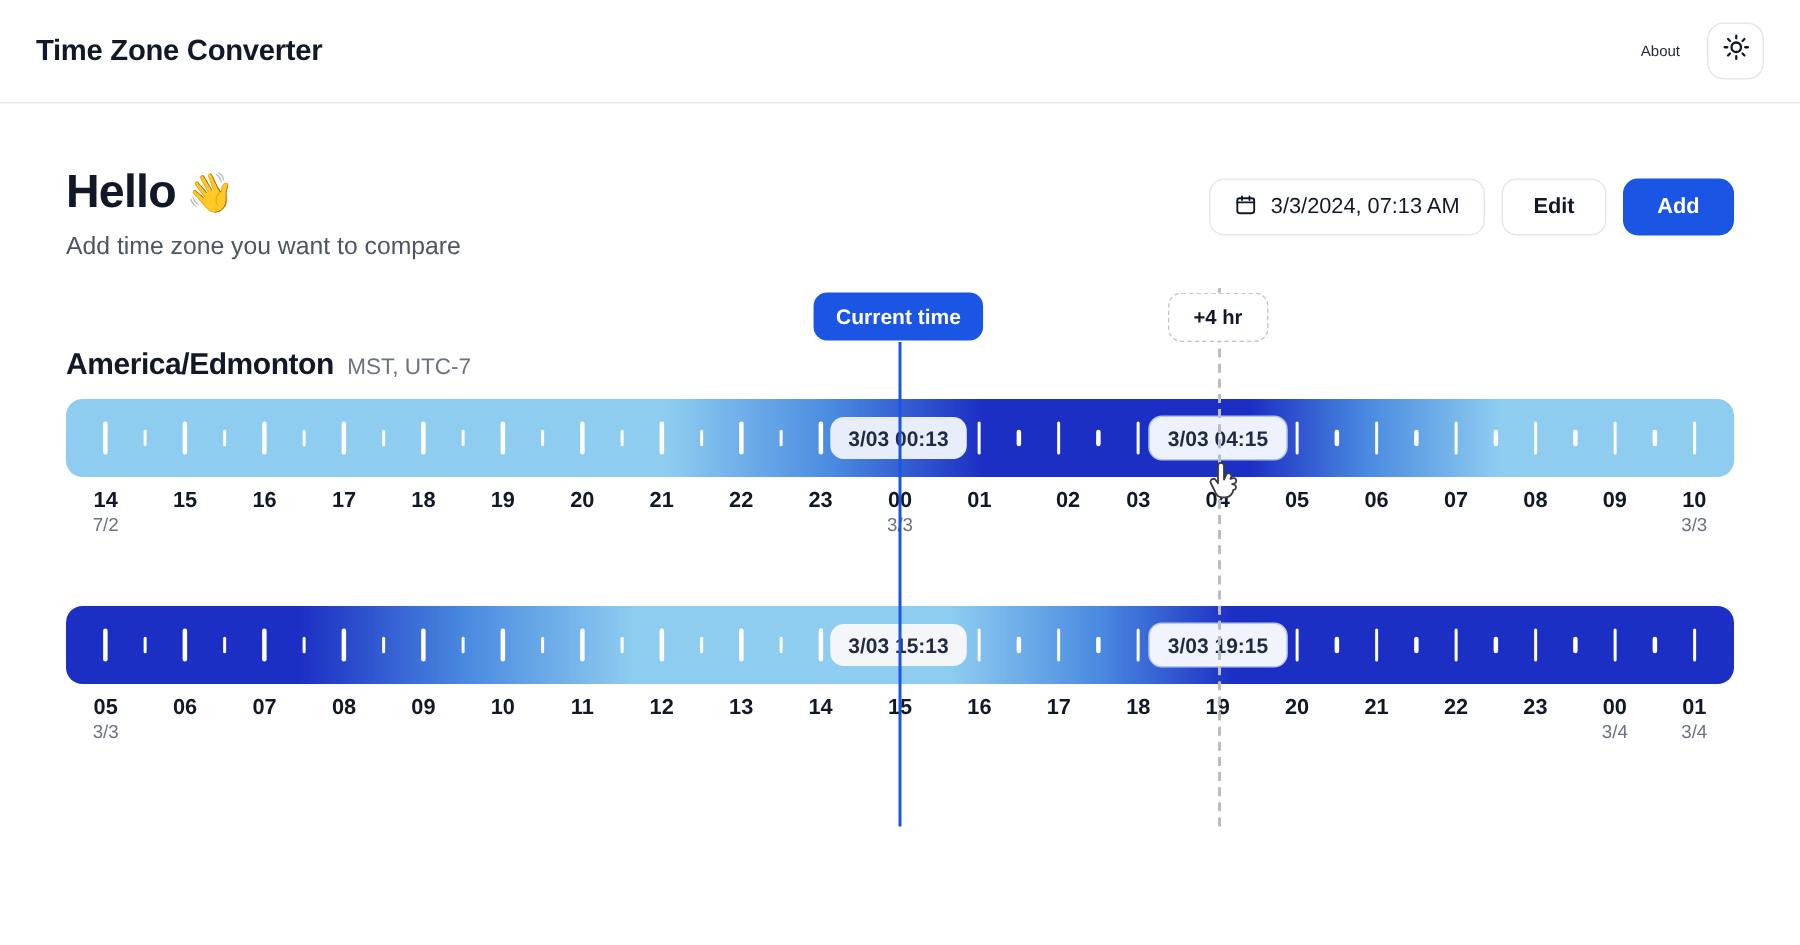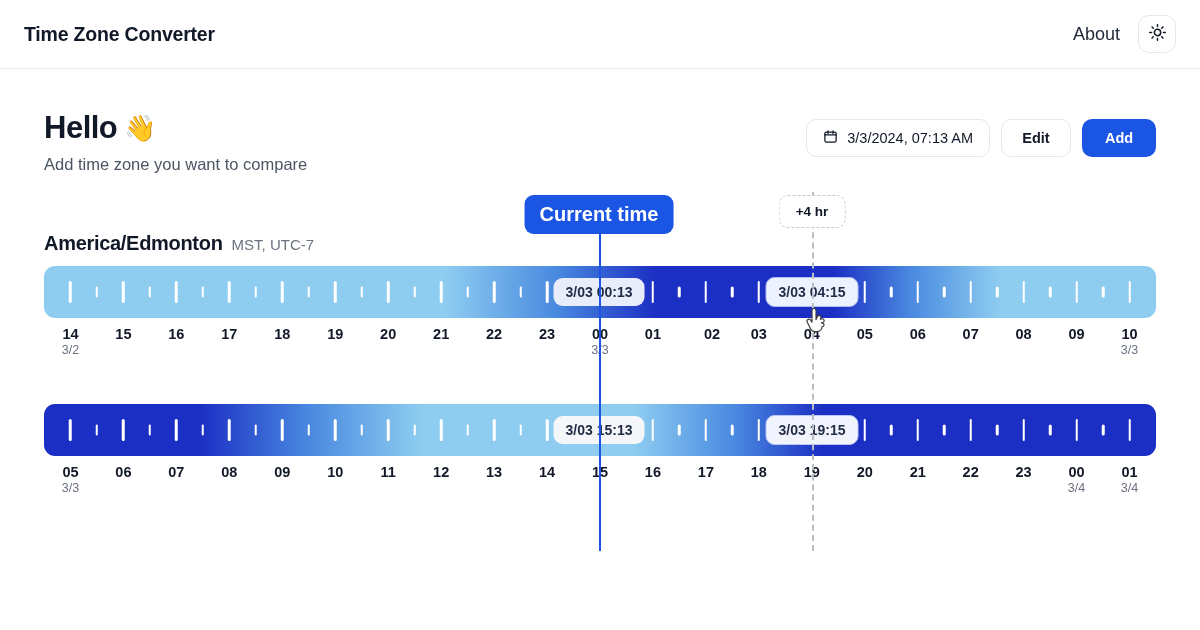--- a/index.html
+++ b/index.html
@@ -15,21 +15,21 @@
   
   .topbar{
     height:69px; width:1200px;
     border-bottom:1px solid #e8eaed;
     display:flex; align-items:center;
     padding:0 24px 0 24px;
     position:relative;
   }
   .brand{ font-size:19.5px; font-weight:bold; letter-spacing:-0.2px; color:#111827; }
   .topbar-right{ margin-left:auto; display:flex; align-items:center; gap:18px; }
-  .about-link{ font-size:18px; color:#1f2937; text-decoration:none; }
+  .about-link{ font-size:10px; color:#1f2937; text-decoration:none; }
   .theme-toggle{
     width:38px; height:38px; border:1px solid #e5e7eb; border-radius:11px;
     background:#fff; display:flex; align-items:center; justify-content:center;
   }
 
   
   .content{ position:relative; padding:0 44px; }
 
   .greet-row{ display:flex; align-items:flex-start; padding-top:42px; }
   .greeting{ font-size:31px; font-weight:bold; letter-spacing:-0.5px; line-height:1.12; display:flex; align-items:center; gap:7px;}
@@ -54,21 +54,21 @@
   }
 
   
   .marker-layer{ position:absolute; left:0; top:0; width:1200px; height:630px; pointer-events:none; }
   .vline-solid{ position:absolute; width:2px; background:#1b55e3; }
   .vline-dashed{
     position:absolute; width:0; border-left:2px dashed #b9bec6;
   }
   .pill-current{
     position:absolute; transform:translateX(-50%);
-    background:#1b55e3; color:#fff; font-size:20px; font-weight:bold;
+    background:#1b55e3; color:#fff; font-size:14px; font-weight:bold;
     border-radius:9px; padding:8px 15px; white-space:nowrap;
   }
   .pill-offset{
     position:absolute; transform:translateX(-50%);
     border:1.5px dashed #c3c8d0; color:#111827; font-size:13.5px; font-weight:bold;
     border-radius:9px; padding:8px 16px; background:#fff; white-space:nowrap;
   }
 
   
   .tz-row{ position:absolute; left:44px; width:1112px; }
@@ -199,21 +199,21 @@
           <div class="tick major" style="left: 1032.57px;"></div>
           <div class="tick minor" style="left: 1059.05px;"></div>
           <div class="tick major" style="left: 1085.52px;"></div>
         </div>
         <div class="time-badge badge-now" style="left: 555px;">3/03 00:13</div>
         <div class="time-badge badge-sel" style="left: 768px;">3/03 04:15</div>
       </div>
       <div class="hours">
         <div class="hour" style="left: 26.4762px;">
           <span class="hr">14</span>
-          <span class="dt">3/2</span>
+          <span class="dt">7/2</span>
         </div>
         <div class="hour" style="left: 79.4286px;">
           <span class="hr">15</span>
         </div>
         <div class="hour" style="left: 132.381px;">
           <span class="hr">16</span>
         </div>
         <div class="hour" style="left: 185.333px;">
           <span class="hr">17</span>
         </div>

